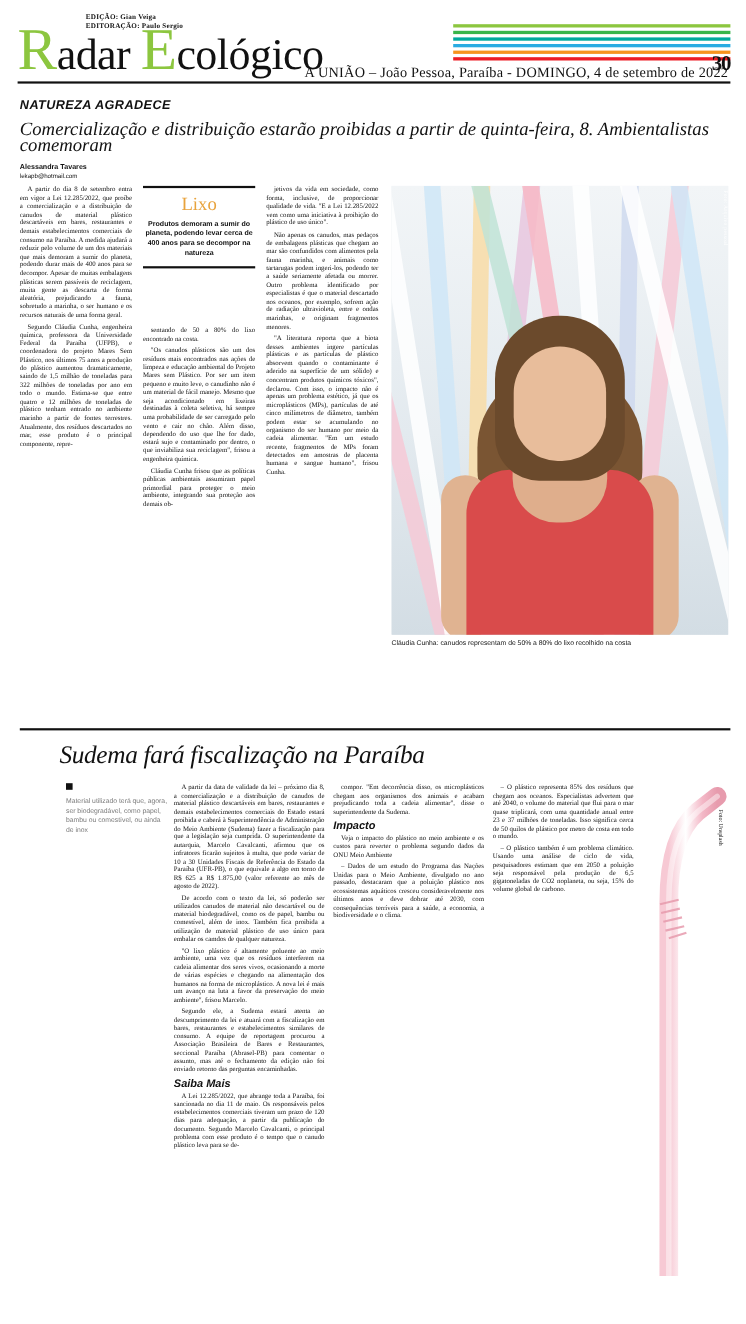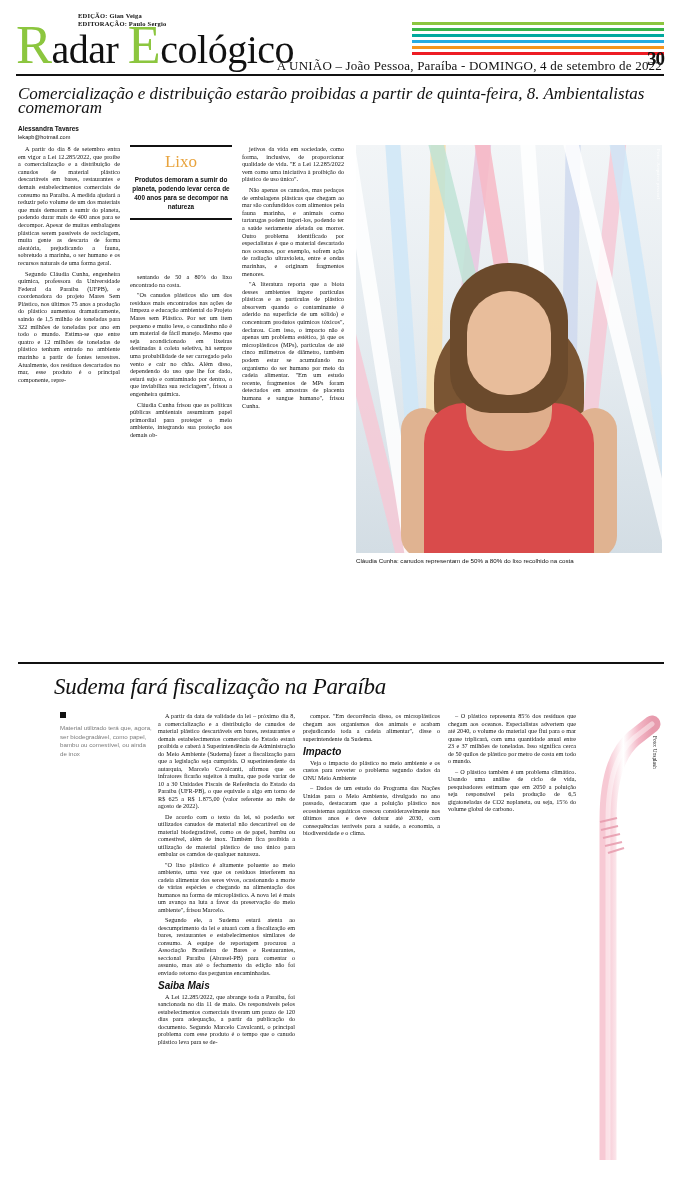--- a/index.html
+++ b/index.html
@@ -357,20 +357,21 @@
         <i style="background: rgb(0, 169, 157); top: 12px;"></i>
         <i style="background: rgb(41, 171, 226); top: 18px;"></i>
         <i style="background: rgb(247, 148, 30); top: 24px;"></i>
         <i style="background: rgb(237, 28, 36); top: 30px;"></i>
       </div>
     <div class="mast-credits">A UNIÃO  –  João Pessoa, Paraíba - DOMINGO, 4 de setembro de 2022</div>
     <div class="mast-page">30</div>
     <div class="mast-rule"></div>
   </div>
 
+  <div class="section-kicker">NATUREZA AGRADECE</div>
   <div class="subhead">Comercialização e distribuição estarão proibidas a partir de quinta-feira, 8. Ambientalistas comemoram</div>
   <div class="byline">
     <div>Alessandra Tavares</div>
     <div class="mail">lekapb@hotmail.com</div>
   </div>
 
   <div class="top-area">
 
     <div class="col col1">
       <p>A partir do dia 8 de setembro entra em vigor a Lei 12.285/2022, que proíbe a comercialização e a distribuição de canudos de material plástico descartáveis em bares, restaurantes e demais estabelecimentos comerciais de consumo na Paraíba. A medida ajudará a reduzir pelo volume de um dos materiais que mais demoram a sumir do planeta, podendo durar mais de 400 anos para se decompor. Apesar de muitas embalagens plásticas serem passíveis de reciclagem, muita gente as descarta de forma aleatória, prejudicando a fauna, sobretudo a marinha, o ser humano e os recursos naturais de uma forma geral.</p>

